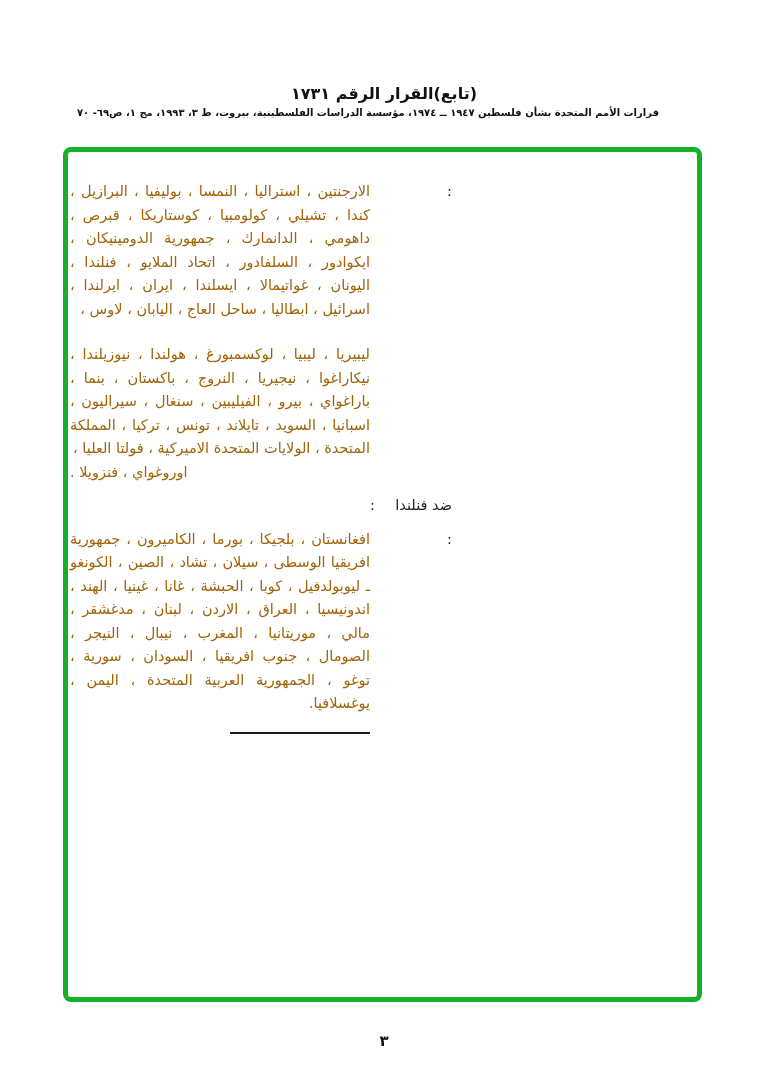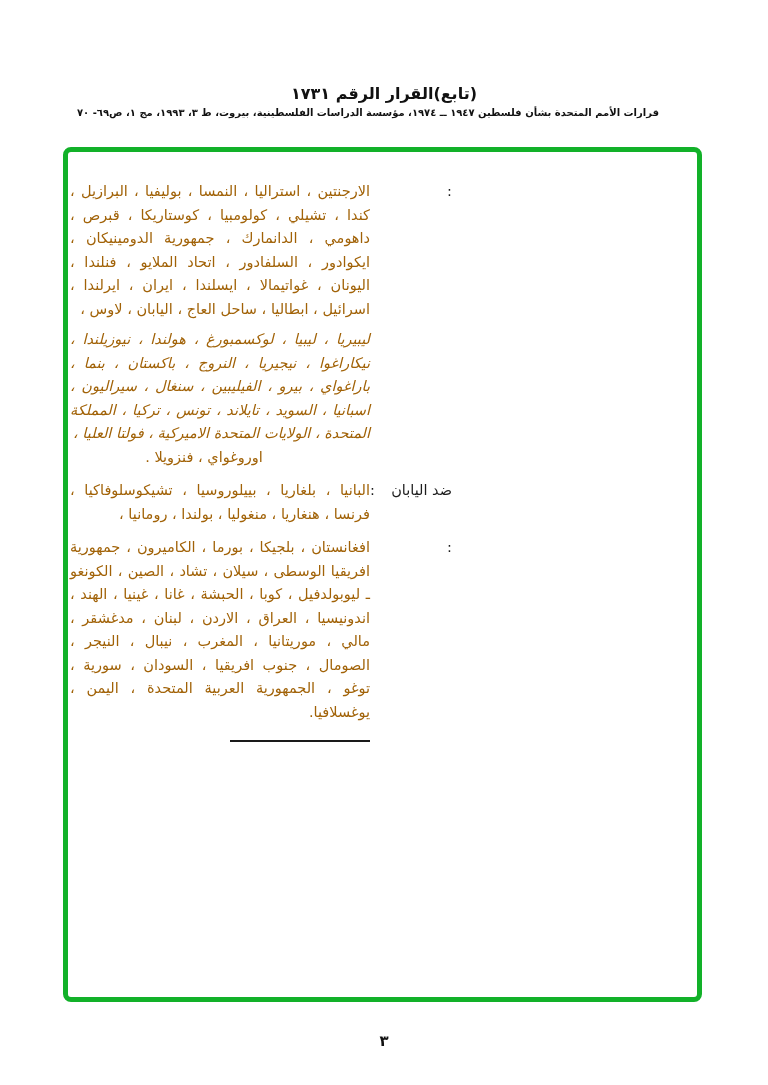--- a/index.html
+++ b/index.html
@@ -53,22 +53,22 @@
     color:#1d1d1d;
   }
   .body-cell{
     width:300px;
     font-size:14.5px;
     line-height:23.5px;
     text-align:justify;
     color:#a16207;
   }
   .body-cell p{margin:0;}
-  .body-cell p.para-2{margin-top:7px;font-style:italic;}
-  .last-line{text-align:center;}
+  .body-cell p.para-2{margin-top:22px;}
+  .last-line{text-align:left;}
   .indent-a{padding-right:32px;}
   .indent-b{padding-right:64px;}
   .footnote-divider{
     width:140px;
     border:none;
     border-top:2px solid #1a1a1a;
     margin:16px 82px 0 auto;
   }
   .page-number{
     position:absolute;top:1032px;left:0;width:768px;
@@ -93,25 +93,24 @@
       </div>
       <div class="body-cell">
         <p class="para-1">الارجنتين ، استراليا ، النمسا ، بوليفيا ، البرازيل ، كندا ، تشيلي ، كولومبيا ، كوستاريكا ، قبرص ، داهومي ، الدانمارك ، جمهورية الدومينيكان ، ايكوادور ، السلفادور ، اتحاد الملايو ، فنلندا ، اليونان ، غواتيمالا ، ايسلندا ، ايران ، ايرلندا ، اسرائيل ، ابطاليا ، ساحل العاج ، اليابان ، لاوس ،</p>
         <p class="para-2">ليبيريا ، ليبيا ، لوكسمبورغ ، هولندا ، نيوزيلندا ، نيكاراغوا ، نيجيريا ، النروج ، باكستان ، بنما ، باراغواي ، بيرو ، الفيليبين ، سنغال ، سيراليون ، اسبانيا ، السويد ، تايلاند ، تونس ، تركيا ، المملكة المتحدة ، الولايات المتحدة الاميركية ، فولتا العليا ،</p>
         <div class="last-line indent-a">اوروغواي ، فنزويلا .</div>
       </div>
     </div>
 
     <div class="vote-row">
       <div class="label-cell">
-        <span>ضد اليابان</span>
+        <span>ضد فنلندا</span>
         <span>:</span>
       </div>
       <div class="body-cell">
-        <p class="para-1">البانيا ، بلغاريا ، بييلوروسيا ، تشيكوسلوفاكيا ، فرنسا ، هنغاريا ، منغوليا ، بولندا ، رومانيا ،</p>
       </div>
     </div>
 
     <div class="vote-row">
       <div class="label-cell">
         <span>:</span>
       </div>
       <div class="body-cell">
         <p class="para-1">افغانستان ، بلجيكا ، بورما ، الكاميرون ، جمهورية افريقيا الوسطى ، سيلان ، تشاد ، الصين ، الكونغو ـ ليوبولدفيل ، كوبا ، الحبشة ، غانا ، غينيا ، الهند ، اندونيسيا ، العراق ، الاردن ، لبنان ، مدغشقر ، مالي ، موريتانيا ، المغرب ، نيبال ، النيجر ، الصومال ، جنوب افريقيا ، السودان ، سورية ، توغو ، الجمهورية العربية المتحدة ، اليمن ، يوغسلافيا.</p>
       </div>

